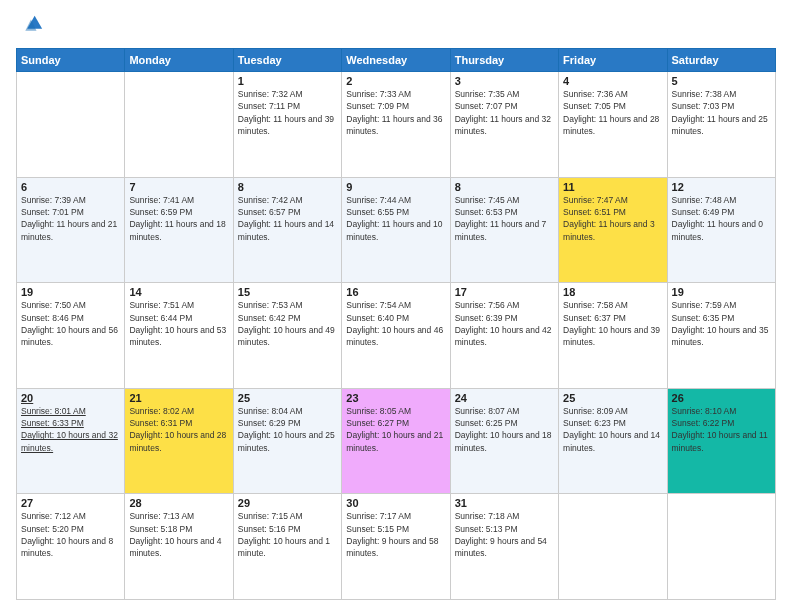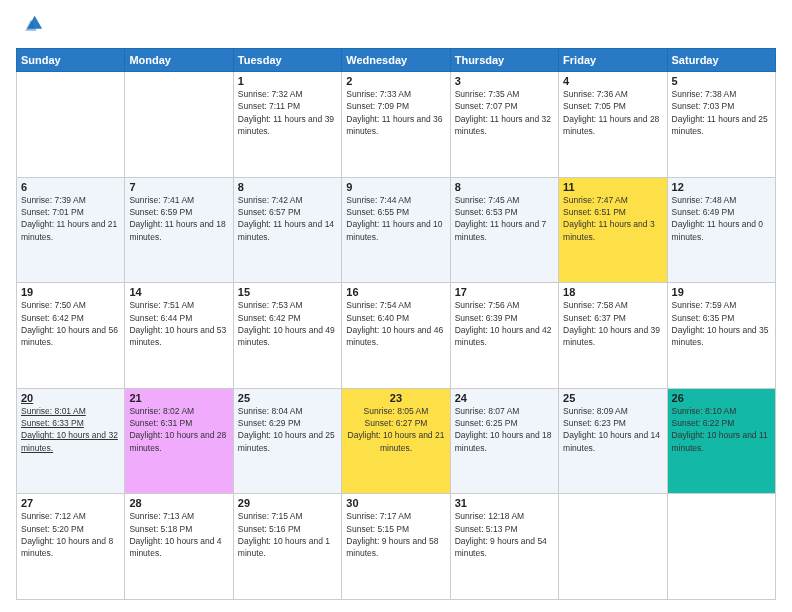--- a/index.html
+++ b/index.html
@@ -206,21 +206,21 @@
             <span class="day-number">12</span>
             <div class="day-content" style="white-space: pre-line;">Sunrise: 7:48 AM
 Sunset: 6:49 PM
 Daylight: 11 hours and 0 minutes.</div>
           </td>
         </tr>
         <tr>
           <td>
             <span class="day-number">19</span>
             <div class="day-content" style="white-space: pre-line;">Sunrise: 7:50 AM
-Sunset: 6:42 PM
+Sunset: 8:46 PM
 Daylight: 10 hours and 56 minutes.</div>
           </td>
           <td>
             <span class="day-number">14</span>
             <div class="day-content" style="white-space: pre-line;">Sunrise: 7:51 AM
 Sunset: 6:44 PM
 Daylight: 10 hours and 53 minutes.</div>
           </td>
           <td>
             <span class="day-number">15</span>
@@ -253,33 +253,33 @@
 Daylight: 10 hours and 35 minutes.</div>
           </td>
         </tr>
         <tr>
           <td style="background: rgb(240, 245, 251); text-decoration: underline;">
             <span class="day-number">20</span>
             <div class="day-content" style="white-space: pre-line;">Sunrise: 8:01 AM
 Sunset: 6:33 PM
 Daylight: 10 hours and 32 minutes.</div>
           </td>
-          <td style="background: #f0abfc;">
+          <td style="background: #fde047;">
             <span class="day-number">21</span>
             <div class="day-content" style="white-space: pre-line;">Sunrise: 8:02 AM
 Sunset: 6:31 PM
 Daylight: 10 hours and 28 minutes.</div>
           </td>
           <td style="background: rgb(240, 245, 251);">
             <span class="day-number">25</span>
             <div class="day-content" style="white-space: pre-line;">Sunrise: 8:04 AM
 Sunset: 6:29 PM
 Daylight: 10 hours and 25 minutes.</div>
           </td>
-          <td style="background: #fde047; text-align: center;">
+          <td style="background: #f0abfc;">
             <span class="day-number">23</span>
             <div class="day-content" style="white-space: pre-line;">Sunrise: 8:05 AM
 Sunset: 6:27 PM
 Daylight: 10 hours and 21 minutes.</div>
           </td>
           <td style="background: rgb(240, 245, 251);">
             <span class="day-number">24</span>
             <div class="day-content" style="white-space: pre-line;">Sunrise: 8:07 AM
 Sunset: 6:25 PM
 Daylight: 10 hours and 18 minutes.</div>
@@ -317,21 +317,21 @@
 Daylight: 10 hours and 1 minute.</div>
           </td>
           <td>
             <span class="day-number">30</span>
             <div class="day-content" style="white-space: pre-line;">Sunrise: 7:17 AM
 Sunset: 5:15 PM
 Daylight: 9 hours and 58 minutes.</div>
           </td>
           <td>
             <span class="day-number">31</span>
-            <div class="day-content" style="white-space: pre-line;">Sunrise: 12:18 AM
+            <div class="day-content" style="white-space: pre-line;">Sunrise: 7:18 AM
 Sunset: 5:13 PM
 Daylight: 9 hours and 54 minutes.</div>
           </td>
           <td class="empty-cell"></td>
           <td class="empty-cell"></td>
         </tr>
       </tbody>
   </table>
 </div>
 

